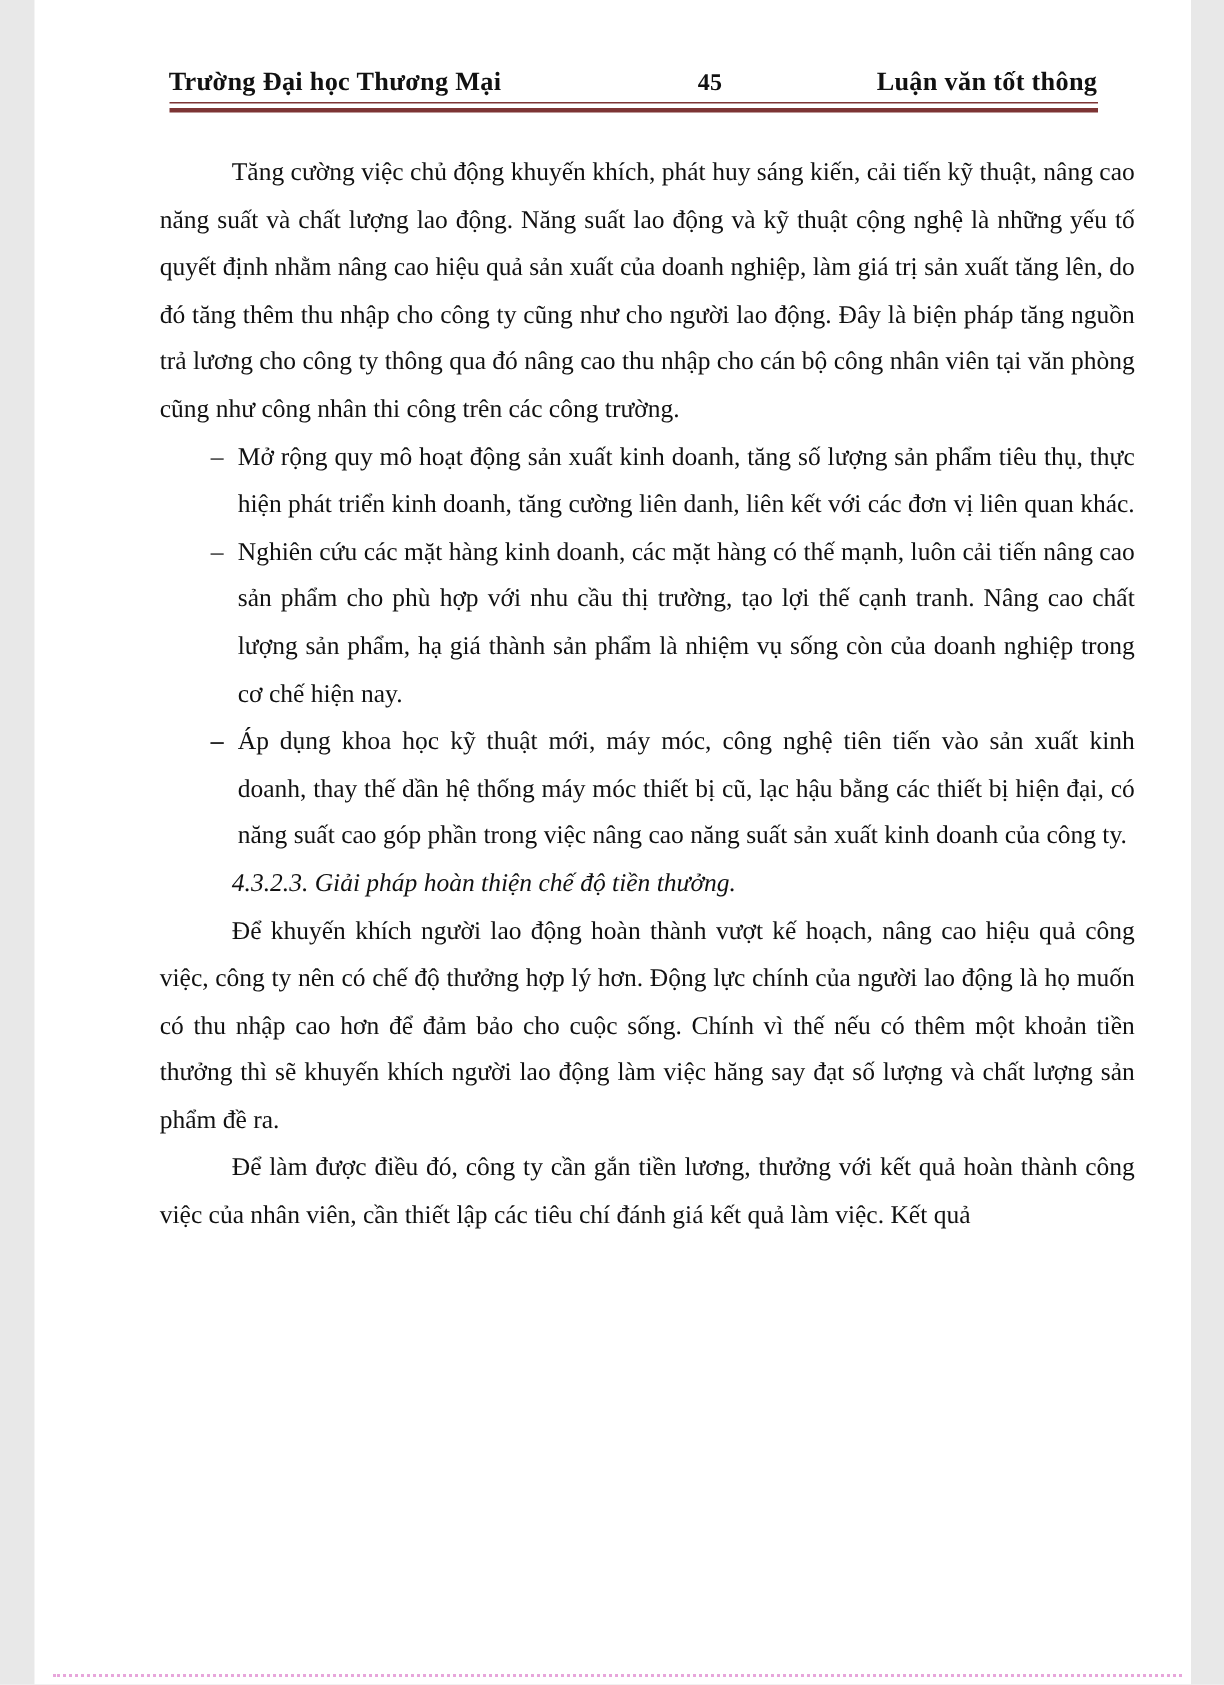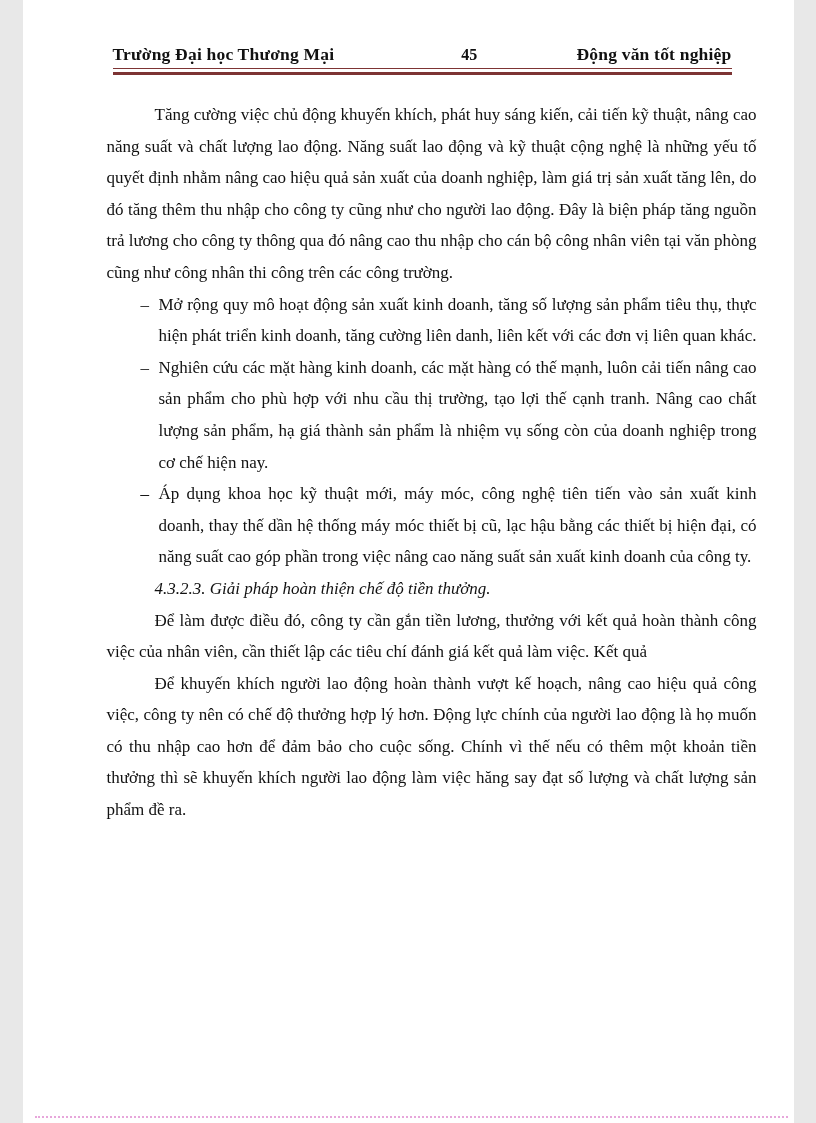--- a/index.html
+++ b/index.html
@@ -41,21 +41,21 @@
 </style>
 </head>
 <body>
 
 <div class="page">
 
   <div class="header">
     <div class="header-row">
       <span>Trường Đại học Thương Mại</span>
       <span class="header-page-num">45</span>
-      <span>Động văn tốt nghiệp</span>
+      <span>Luận văn tốt thông</span>
     </div>
     <div class="header-rule"></div>
   </div>
 
   <div class="body-text">
     <p>Tăng cường việc chủ động khuyến khích, phát huy sáng kiến, cải tiến kỹ thuật, nâng cao năng suất và chất lượng lao động. Năng suất lao động và kỹ thuật cộng nghệ là những yếu tố quyết định nhằm nâng cao hiệu quả sản xuất  của doanh nghiệp, làm giá trị sản xuất tăng lên, do đó tăng thêm thu nhập cho công ty cũng như cho người lao động. Đây là biện pháp tăng nguồn trả lương cho công ty thông qua đó nâng cao thu nhập cho cán bộ công nhân viên tại văn phòng cũng như công nhân thi công trên các công trường.</p>
     <ul class="dash-list">
       <li>
         <span class="dash">–</span>
         <span>Mở rộng quy mô hoạt động sản xuất kinh doanh, tăng số lượng sản phẩm tiêu thụ, thực hiện phát triển kinh doanh, tăng cường liên danh, liên kết với các đơn vị liên quan khác.</span>
@@ -66,20 +66,20 @@
       </li>
       <li>
         <span class="dash">–</span>
       </li>
       <li>
         <span class="dash">–</span>
         <span>Áp dụng khoa học kỹ thuật mới, máy móc, công nghệ tiên tiến vào sản xuất kinh doanh, thay thế dần hệ thống máy móc thiết bị cũ, lạc hậu bằng các thiết bị hiện đại, có năng suất cao góp phần trong việc nâng cao năng suất sản xuất kinh doanh của công ty.</span>
       </li>
     </ul>
     <p class="section-heading">4.3.2.3. Giải pháp hoàn thiện chế độ tiền thưởng.</p>
+    <p>Để khuyến khích người lao động hoàn thành vượt kế hoạch, nâng cao hiệu quả công việc, công ty nên có chế độ thưởng hợp lý hơn. Động lực chính của người lao động là họ muốn có thu nhập  cao hơn để đảm bảo cho cuộc sống. Chính vì thế nếu có thêm một khoản tiền thưởng thì sẽ khuyến khích người lao động làm việc hăng say đạt số lượng và chất lượng sản phẩm đề ra.</p>
     <p>Để làm được điều đó, công ty cần gắn tiền lương, thưởng với kết quả hoàn thành công việc của nhân viên, cần thiết lập các tiêu chí đánh giá kết quả làm việc. Kết quả</p>
-    <p>Để khuyến khích người lao động hoàn thành vượt kế hoạch, nâng cao hiệu quả công việc, công ty nên có chế độ thưởng hợp lý hơn. Động lực chính của người lao động là họ muốn có thu nhập  cao hơn để đảm bảo cho cuộc sống. Chính vì thế nếu có thêm một khoản tiền thưởng thì sẽ khuyến khích người lao động làm việc hăng say đạt số lượng và chất lượng sản phẩm đề ra.</p>
   </div>
 
 
   <div class="bottom-dotted"></div>
 
 </div>
 
 </body></html>

